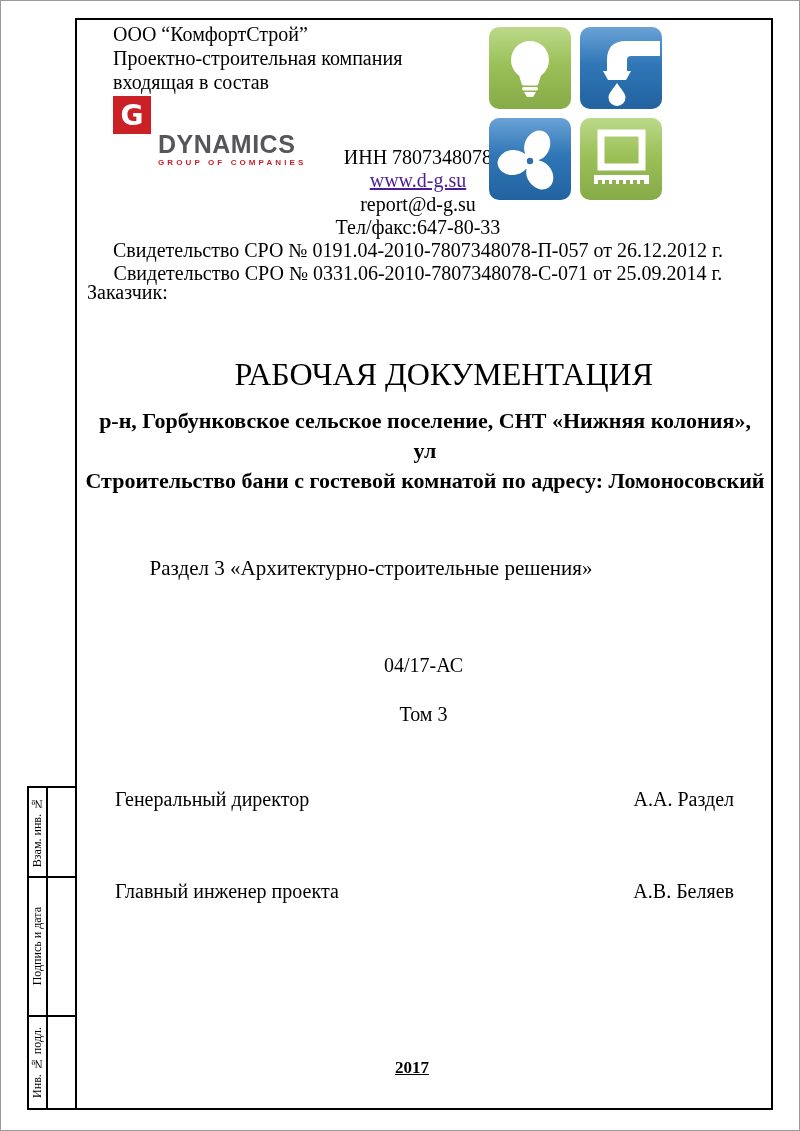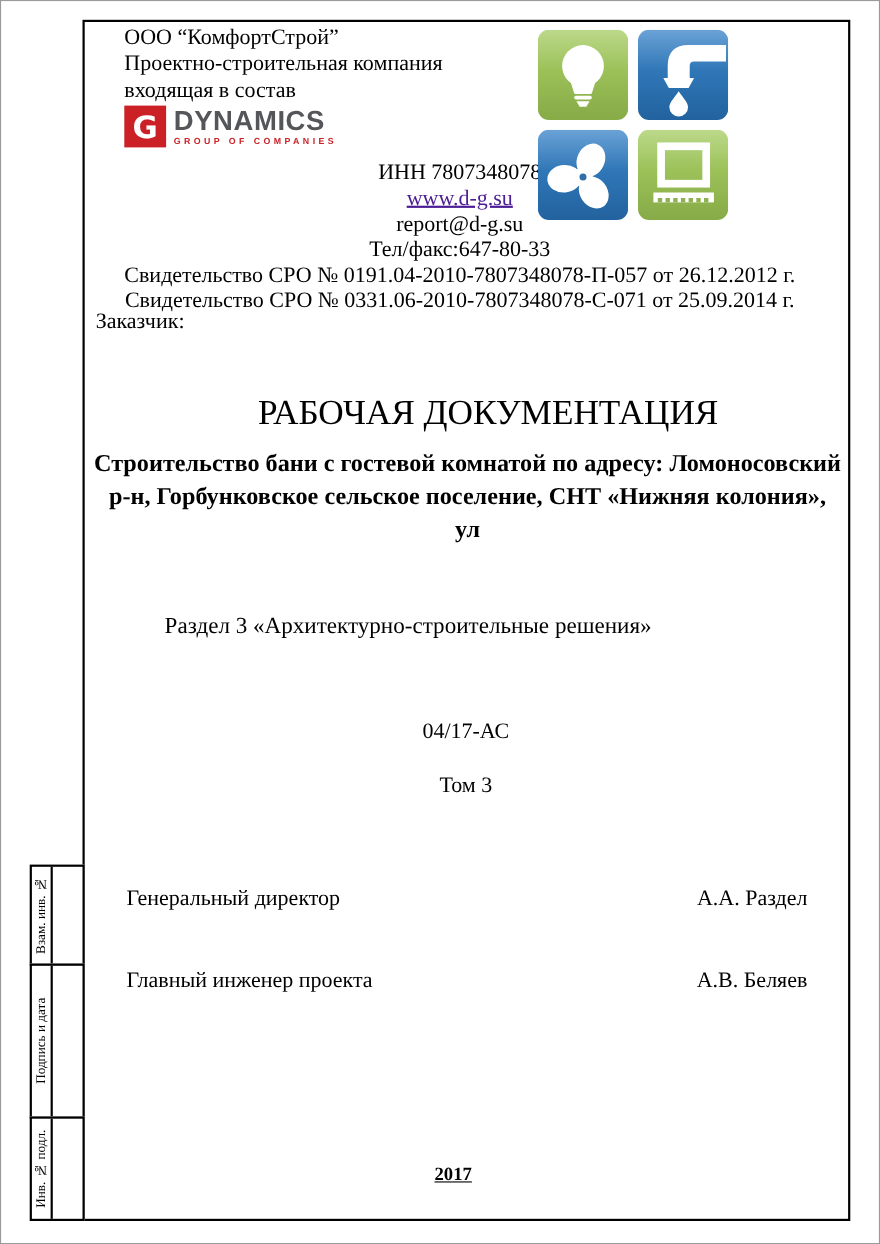--- a/index.html
+++ b/index.html
@@ -14,21 +14,21 @@
     border:2px solid #000;box-sizing:border-box;
   }
   
   .header-block{position:absolute;left:113px;top:22px;font-size:20px;line-height:24px;}
   .logo{position:absolute;left:113px;top:96px;display:flex;align-items:flex-start;}
   .logo-square{
     width:38px;height:38px;background:#cb2026;color:#fff;display:flex;
     align-items:center;justify-content:center;
     font-family:"DejaVu Sans","Liberation Sans",sans-serif;font-weight:bold;font-size:28px;
   }
-  .logo-text{margin-left:7px;padding-top:2px;}
+  .logo-text{margin-left:7px;padding-top:2px;margin-top:34px;}
   .logo-name{
     font-family:"Liberation Sans","DejaVu Sans",sans-serif;font-weight:bold;
     font-size:25px;line-height:24px;color:#55565a;letter-spacing:0.5px;
   }
   .logo-sub{
     font-family:"Liberation Sans","DejaVu Sans",sans-serif;font-weight:bold;
     font-size:8px;color:#cb2026;letter-spacing:3.1px;margin-top:2px;
   }
   .contact-block{position:absolute;left:113px;top:146px;font-size:20px;line-height:23.3px;white-space:nowrap;text-align:center;}
   .weblink{color:#4c1d95;text-decoration:underline;cursor:pointer;}
@@ -43,21 +43,21 @@
   .doc-type{position:absolute;left:77px;top:356px;width:576px;text-align:right;font-size:32px;}
   .project-title{
     position:absolute;left:85px;top:406px;width:680px;text-align:center;
     font-size:22px;font-weight:bold;line-height:30px;
   }
   .section-title{position:absolute;left:77px;top:556px;width:588px;text-align:center;font-size:21px;}
   .doc-code{position:absolute;left:77px;top:654px;width:693px;text-align:center;font-size:20px;}
   .volume{position:absolute;left:77px;top:703px;width:693px;text-align:center;font-size:20px;}
   
   .sig-row{position:absolute;left:115px;right:66px;display:flex;justify-content:space-between;font-size:20px;}
-  .sig-row.r1{top:806px;}
+  .sig-row.r1{top:788px;}
   .sig-row.r2{top:880px;}
   
   .year{position:absolute;left:77px;top:1058px;width:670px;text-align:center;font-size:17px;font-weight:bold;text-decoration:underline;}
   
   .stamp-row{
     position:absolute;left:27px;width:50px;box-sizing:border-box;
     border:2px solid #000;display:flex;background:#fff;
   }
   .stamp-row.s1{top:786px;height:92px;}
   .stamp-row.s2{top:876px;height:141px;}
@@ -163,22 +163,22 @@
           <rect x="53" y="62" width="4" height="4"></rect>
         <rect x="60" y="62" width="4" height="4"></rect>
       </g>
     </svg>
   </div>
 </div>
 
 <div class="doc-type">РАБОЧАЯ ДОКУМЕНТАЦИЯ</div>
 
 <div class="project-title">
+  <div>р-н, Горбунковское сельское поселение, СНТ «Нижняя колония», ул</div>
   <div>Строительство бани с гостевой комнатой по адресу: Ломоносовский</div>
-  <div>р-н, Горбунковское сельское поселение, СНТ «Нижняя колония», ул</div>
 </div>
 
 <div class="section-title">Раздел 3 «Архитектурно-строительные решения»</div>
 <div class="doc-code">04/17-АС</div>
 <div class="volume">Том 3</div>
 
 <div class="sig-row r1">
   <span>Генеральный директор</span>
   <span>А.А. Раздел</span>
 </div>

